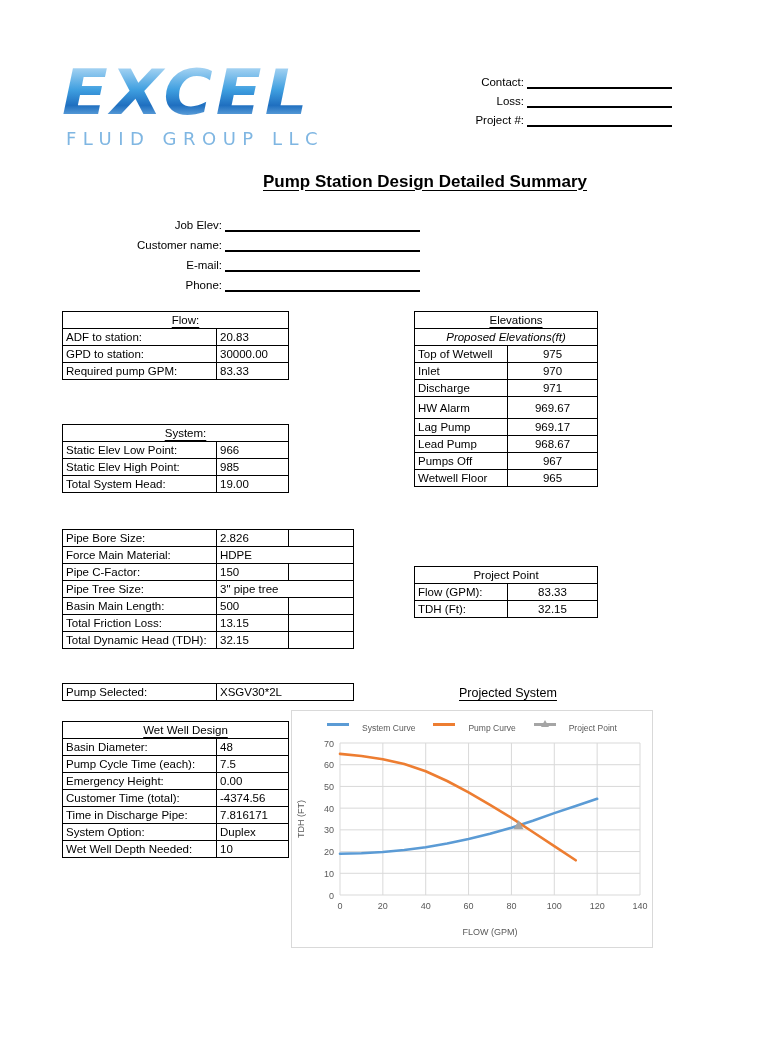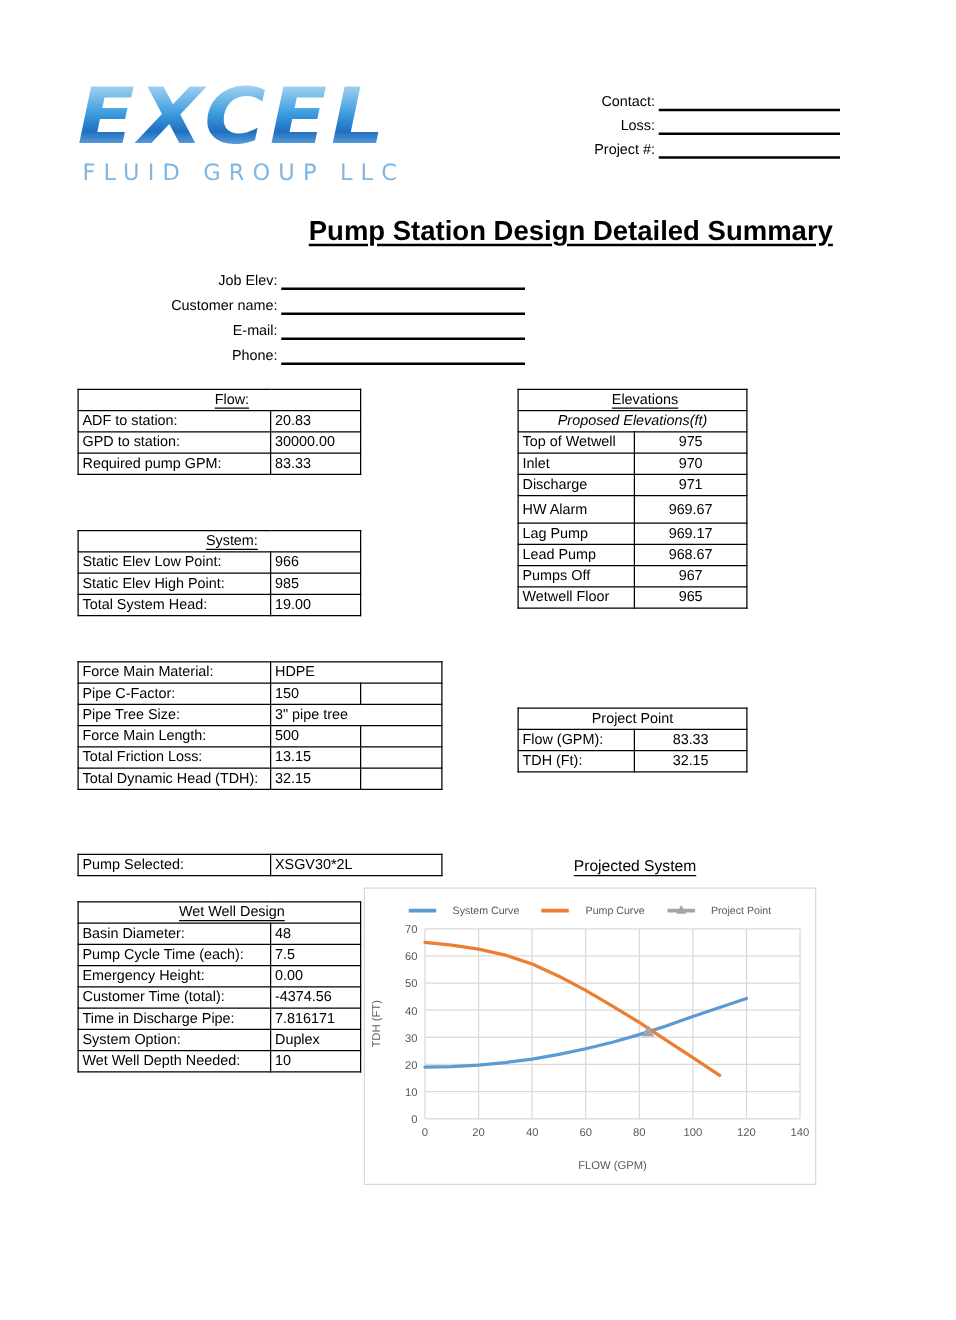--- a/index.html
+++ b/index.html
@@ -75,23 +75,23 @@
   #contact-block .field-line { width: 145px; }
 
   #job-block { left: 108px; top: 216px; }
   #job-block .field-label { width: 114px; }
   #job-block .field-line { width: 195px; }
   #job-block .field-row { margin-bottom: 4px; }
 
   
   #page-title {
     position: absolute;
-    left: 247px;
+    left: 263px;
     top: 172px;
-    font-size: 22px;
+    font-size: 17px;
     font-weight: bold;
     text-decoration: underline;
     text-underline-offset: 3px;
     white-space: nowrap;
     text-align: right;
   }
 
   
   table.grid {
     position: absolute;
@@ -166,21 +166,21 @@
   #chart-legend {
     position: absolute;
     left: 0; top: 12px;
     width: 100%;
     display: flex;
     justify-content: center;
     gap: 18px;
     font-size: 8.5px;
     color: #595959;
   }
-  .legend-item { display: flex; align-items: center; gap: 13px; white-space: nowrap; }
+  .legend-item { display: flex; align-items: flex-start; gap: 13px; white-space: nowrap; }
   .legend-swatch { width: 22px; height: 3px; display: inline-block; }
   .legend-swatch.marker { position: relative; background: #a5a5a5; }
   .legend-swatch.marker::after {
     content: "";
     position: absolute;
     left: 7px; top: -3px;
     width: 0; height: 0;
     border-left: 4px solid transparent;
     border-right: 4px solid transparent;
     border-bottom: 7px solid #a5a5a5;
@@ -282,34 +282,39 @@
   </table>
 
   <table class="grid" id="pipe-table">
     <colgroup>
         <col style="width:154px">
         <col style="width:72px">
         <col style="width:65px">
       </colgroup>
     <tbody>
       <tr>
+        <td>Pipe Bore Size:</td>
+        <td class="val">2.826</td>
+        <td class="no-border"></td>
+      </tr>
+      <tr>
         <td>Force Main Material:</td>
         <td class="val" colspan="2">HDPE</td>
       </tr>
       <tr>
         <td>Pipe C-Factor:</td>
         <td class="val">150</td>
         <td class="no-border"></td>
       </tr>
       <tr>
         <td>Pipe Tree Size:</td>
         <td class="val" colspan="2">3" pipe tree</td>
       </tr>
       <tr>
-        <td>Force Main Length:</td>
+        <td>Basin Main Length:</td>
         <td class="val">500</td>
         <td class="no-border"></td>
       </tr>
       <tr>
         <td>Total Friction Loss:</td>
         <td class="val">13.15</td>
         <td class="no-border"></td>
       </tr>
       <tr>
         <td>Total Dynamic Head (TDH):</td>

